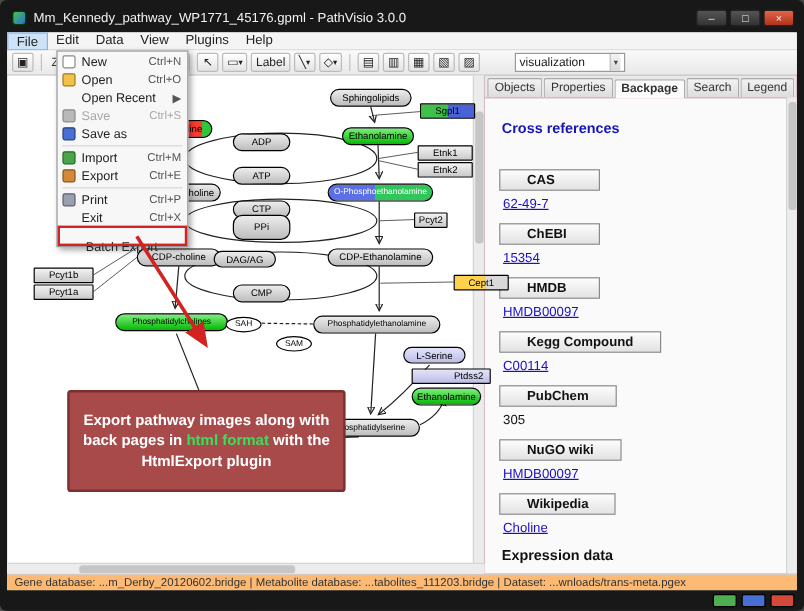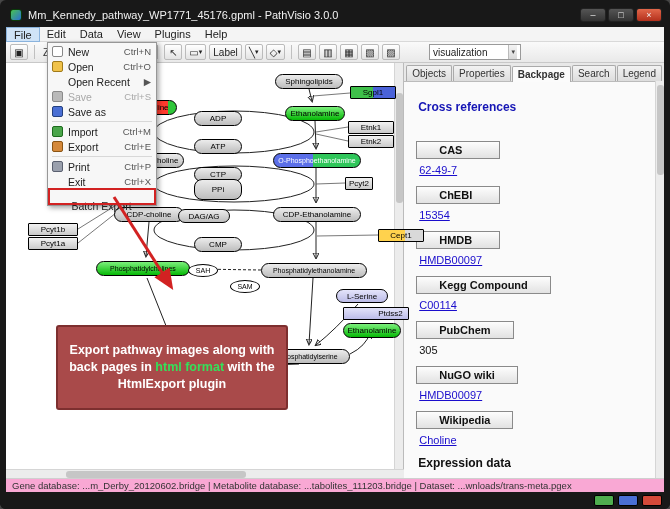--- a/index.html
+++ b/index.html
@@ -84,21 +84,21 @@
   .xref { margin-bottom:9px; }
   .xref-title { display:inline-block; min-width:84px; font-weight:bold; font-size:11px; color:#111;
                 border:1px solid #8a8a8a; background:linear-gradient(#fdfdfd,#e2e2e2); padding:2px 22px; }
   .xref-value { display:block; margin:5px 0 0 3px; font-size:11px; color:#1a0dcc; text-decoration:underline; width:fit-content; }
   .xref-value.plain { color:#111; text-decoration:none; }
   .exp-heading { font-weight:bold; font-size:12px; color:#111; margin:10px 0 0 2px; }
   .panel-scroll { position:absolute; right:0; top:18px; bottom:0; width:9px; background:#ececec; border-left:1px solid #d5d5d5; }
   .panel-scroll .thumb { position:absolute; top:4px; left:1px; width:7px; height:90px; background:#c6c6c6; border-radius:3px; }
 
   
-  .statusbar { height:14px; border-top:1px solid #cfcfcf; background:#f9a8d4; display:flex;
+  .statusbar { height:14px; border-top:1px solid #cfcfcf; background:#fdba74; display:flex;
                align-items:center; padding:0 6px; font-size:9.5px; color:#333; white-space:nowrap; overflow:hidden; }
 
   
   .bottom-frame { position:absolute; left:0; bottom:0; width:670px; height:17px; background:#181818;
                   display:flex; align-items:center; justify-content:flex-end; gap:4px; padding-right:8px; }
   .chip { width:20px; height:11px; border-radius:2px; border:1px solid #000; }
   .chip.g { background:#4fae4f; } .chip.b { background:#4a6fd4; } .chip.r { background:#d44a3a; }
 
   
   .file-menu { position:absolute; left:8px; top:42px; width:110px; background:#f7f7f7;

